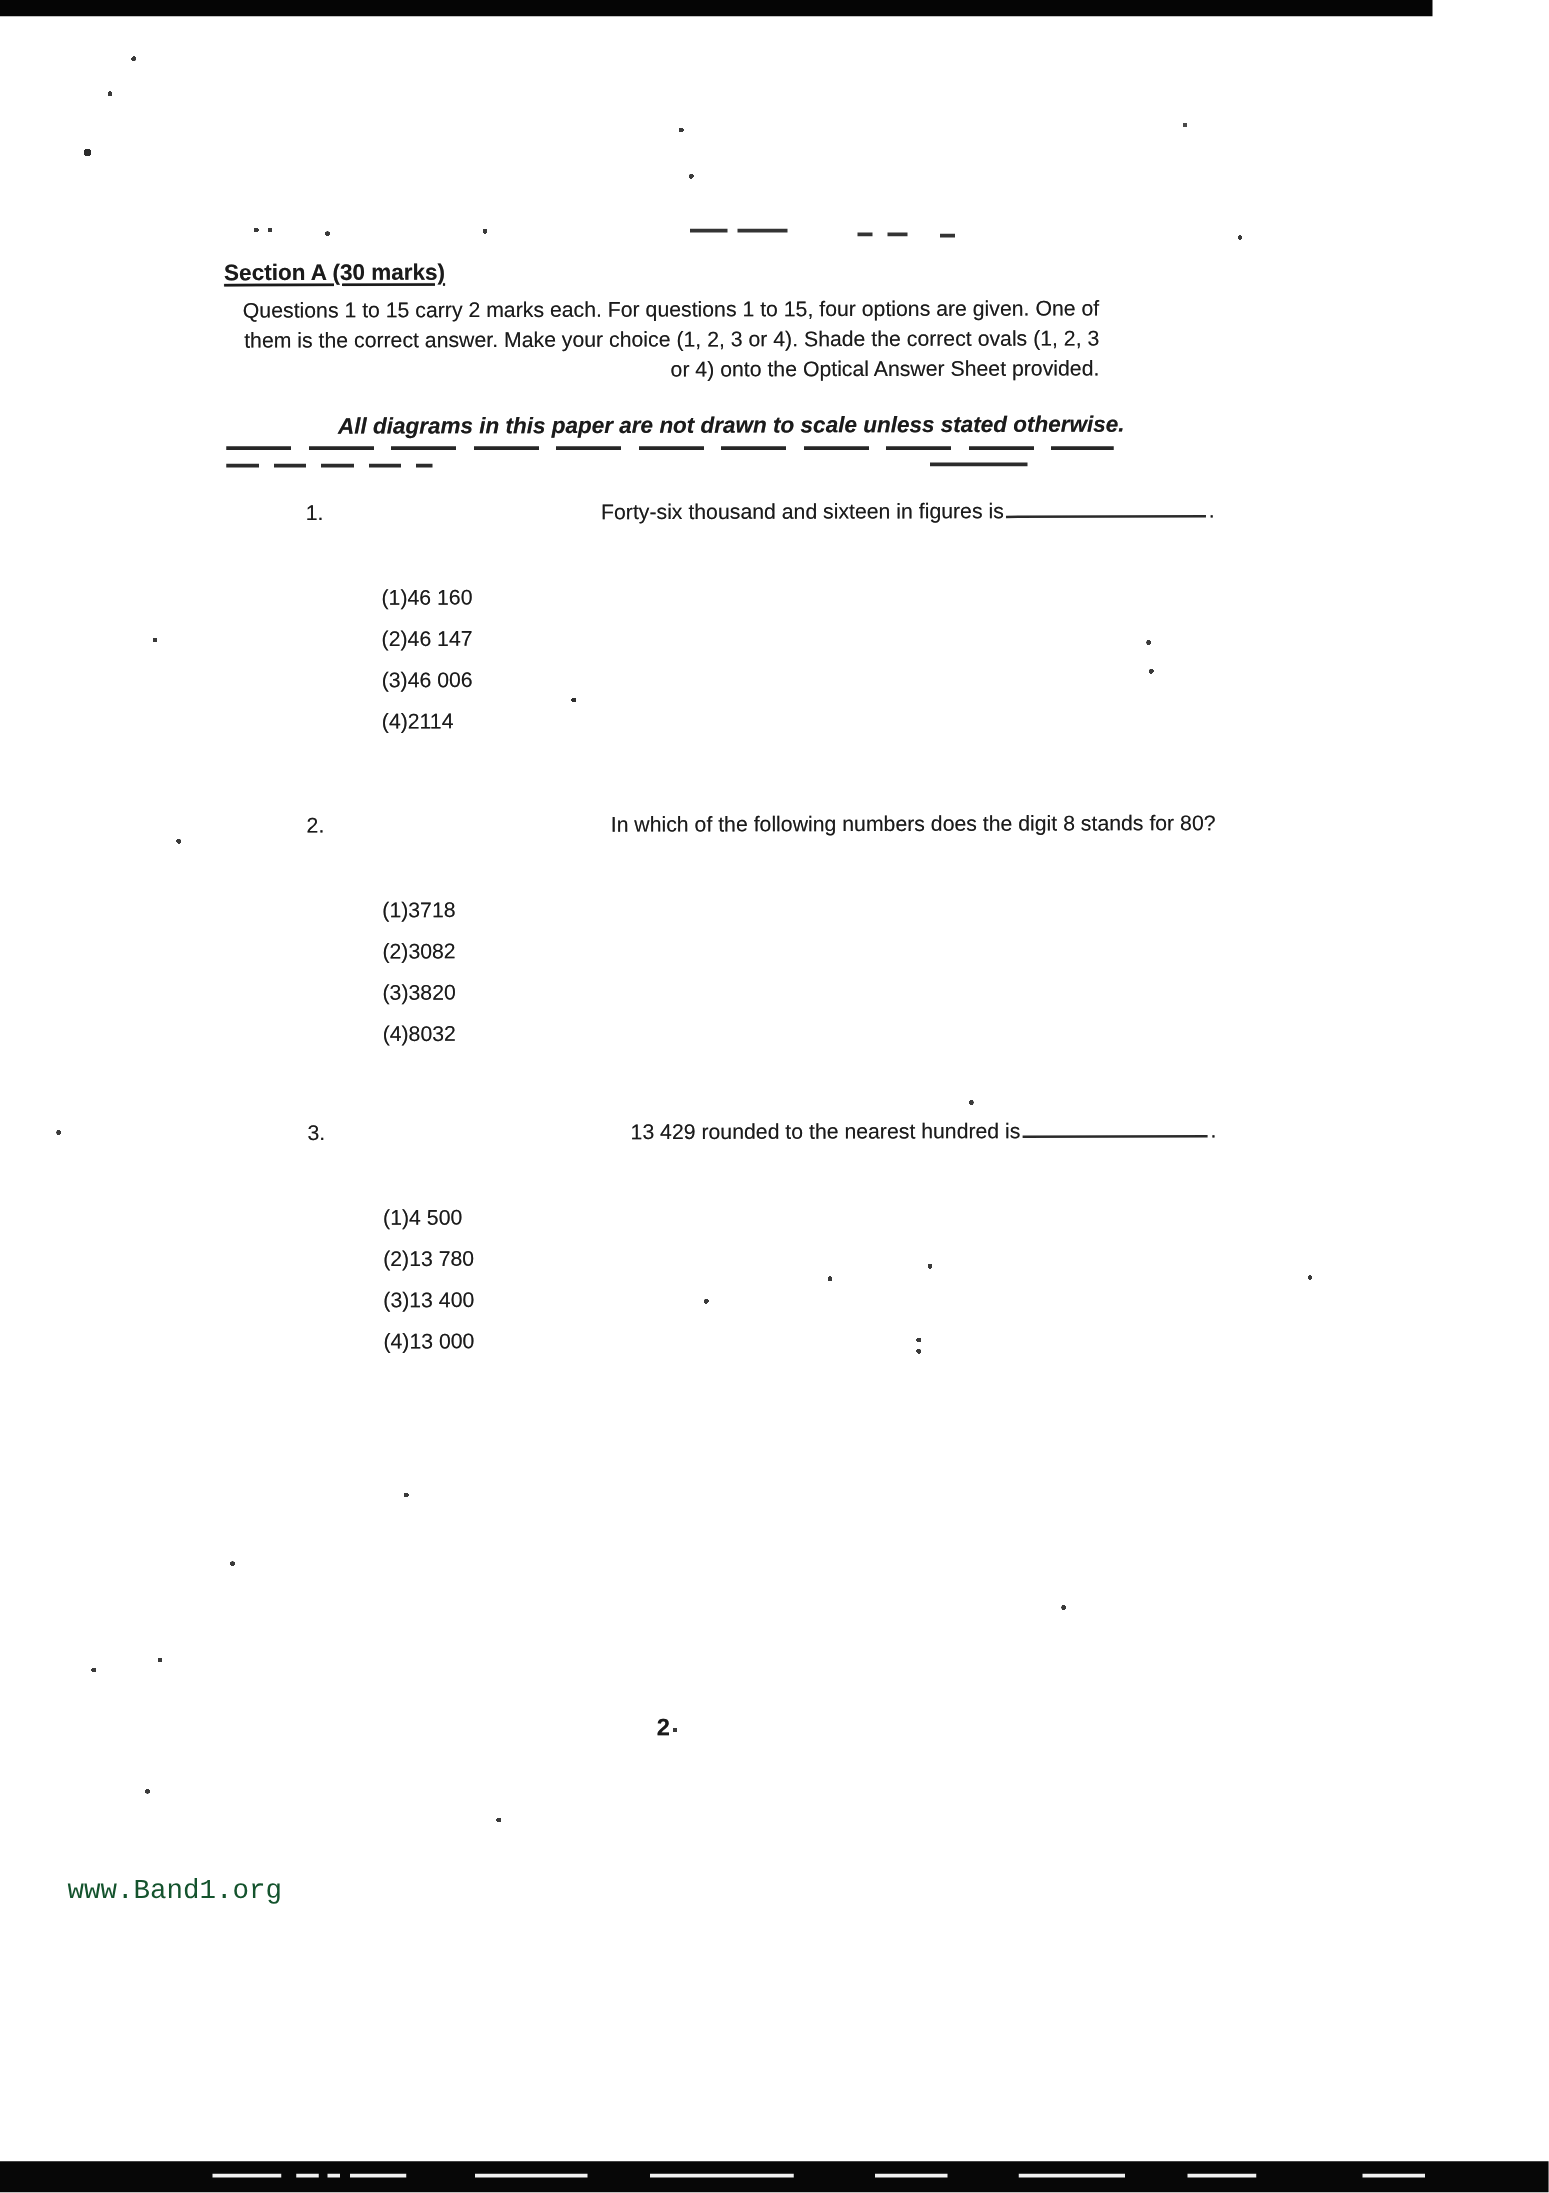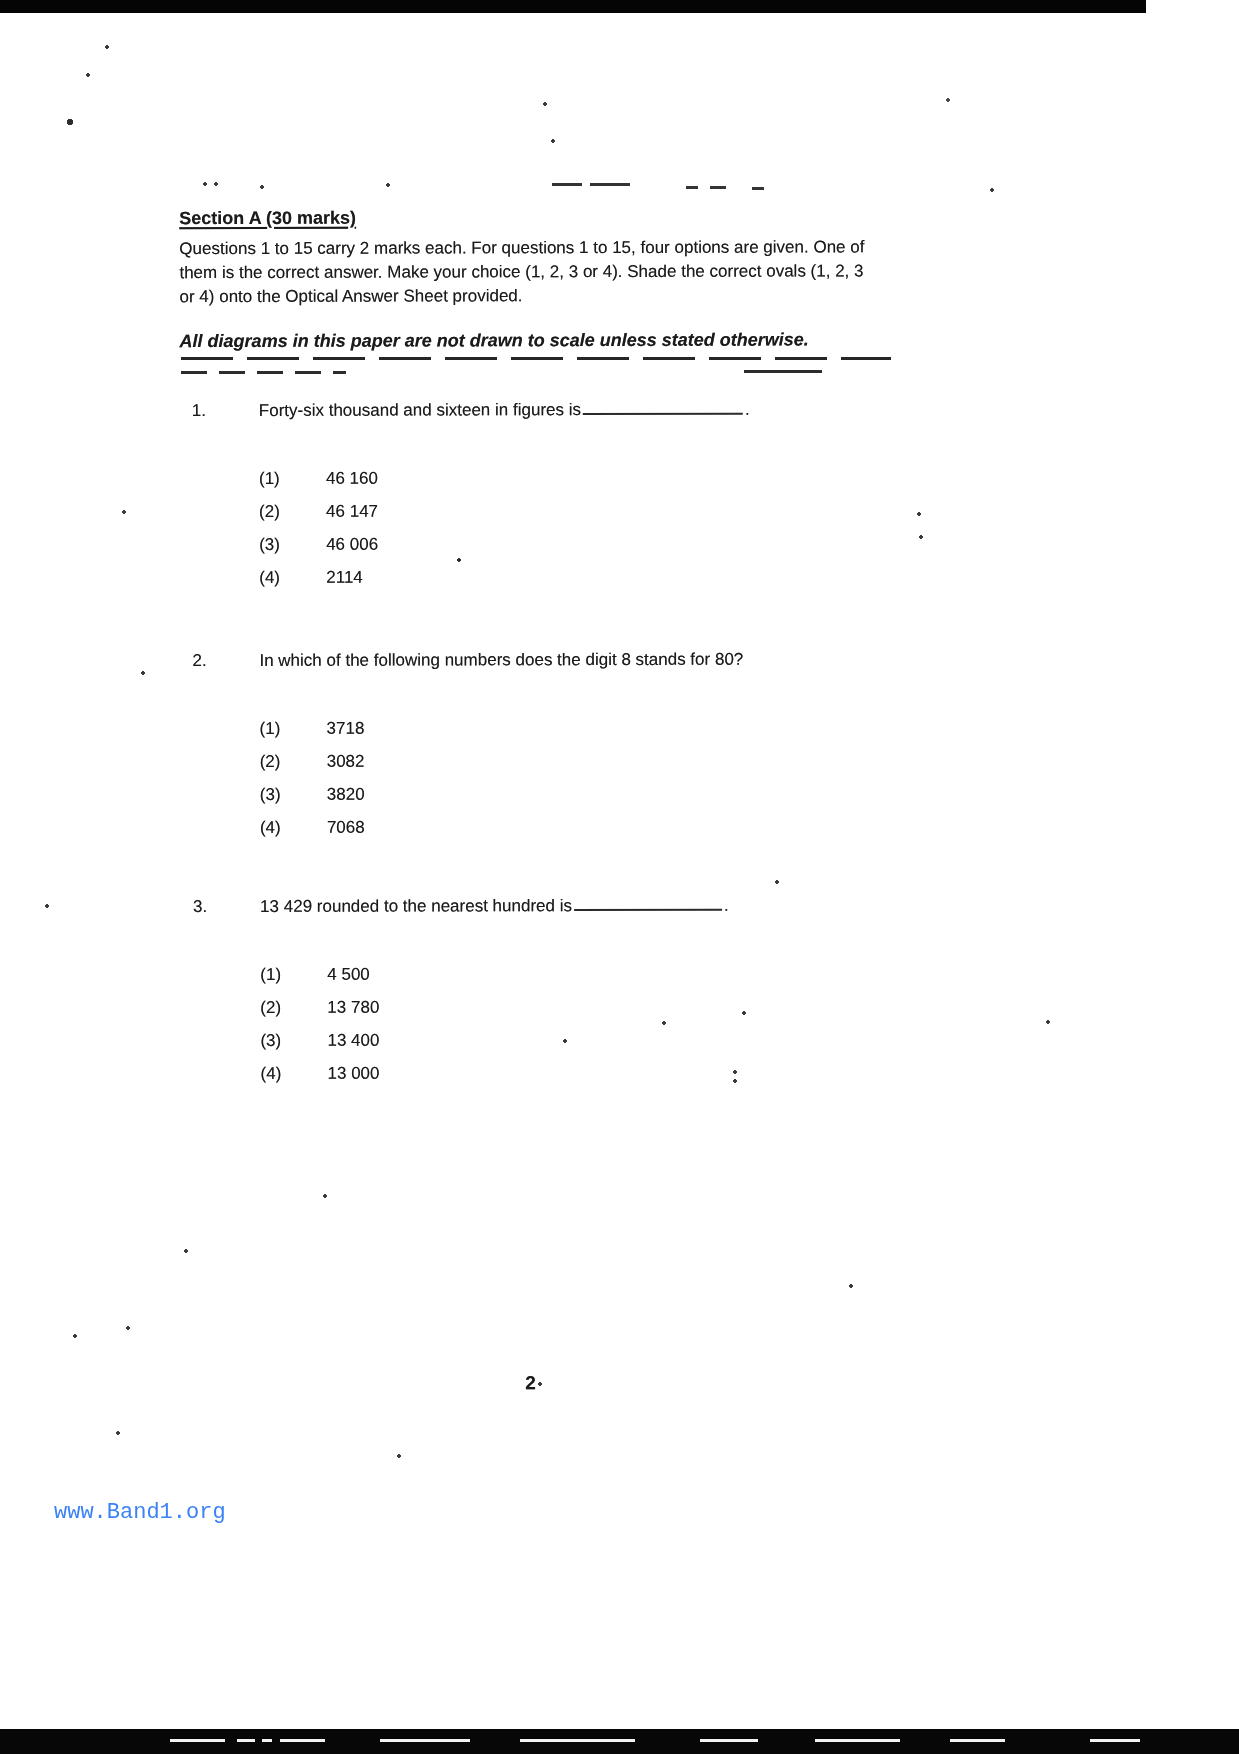--- a/index.html
+++ b/index.html
@@ -4,21 +4,21 @@
 <style>
   html, body { margin: 0; padding: 0; }
   body {
     width: 1239px; height: 1754px;
     position: relative;
     background: #ffffff;
     font-family: "Liberation Sans", sans-serif;
     color: #1b1b1b;
     overflow: hidden;
   }
-  .page { position: absolute; inset: 0; }
+  .page { position: absolute; inset: 0; text-align: right; }
 
   
   .top-bar {
     position: absolute; left: 0; top: 0;
     width: 1146px; height: 13px;
     background: #050505;
   }
   .bottom-bar {
     position: absolute; left: 0; top: 1729px;
     width: 1239px; height: 25px;
@@ -117,21 +117,21 @@
   .option { display: flex; line-height: 20px; margin-bottom: 13px; }
   .olabel { width: 67px; flex: none; }
 
   .page-number {
     position: absolute; left: 524px; top: 1372px;
     font-size: 19px; font-weight: 700;
   }
   .watermark {
     position: absolute; left: 54px; top: 1500px;
     font-family: "Liberation Mono", monospace;
-    font-size: 22px; color: #3b82f6;
+    font-size: 22px; color: #14532d;
   }
 </style>
 </head>
 <body>
 
 <div class="page">
 
   <div class="top-bar"></div>
   <div class="noise"></div>
 
@@ -191,21 +191,21 @@
         <div class="option">
           <span class="olabel">(2)</span>
           <span class="ovalue">3082</span>
         </div>
         <div class="option">
           <span class="olabel">(3)</span>
           <span class="ovalue">3820</span>
         </div>
         <div class="option">
           <span class="olabel">(4)</span>
-          <span class="ovalue">7068</span>
+          <span class="ovalue">8032</span>
         </div>
       </div>
     </div>
 
     <div class="question q3">
       <div class="qline">
         <span class="qnum">3.</span>
         <span class="qtext"><span>13 429 rounded to the nearest hundred is</span><span class="blank short"></span><span>.</span></span>
       </div>
       <div class="options">

